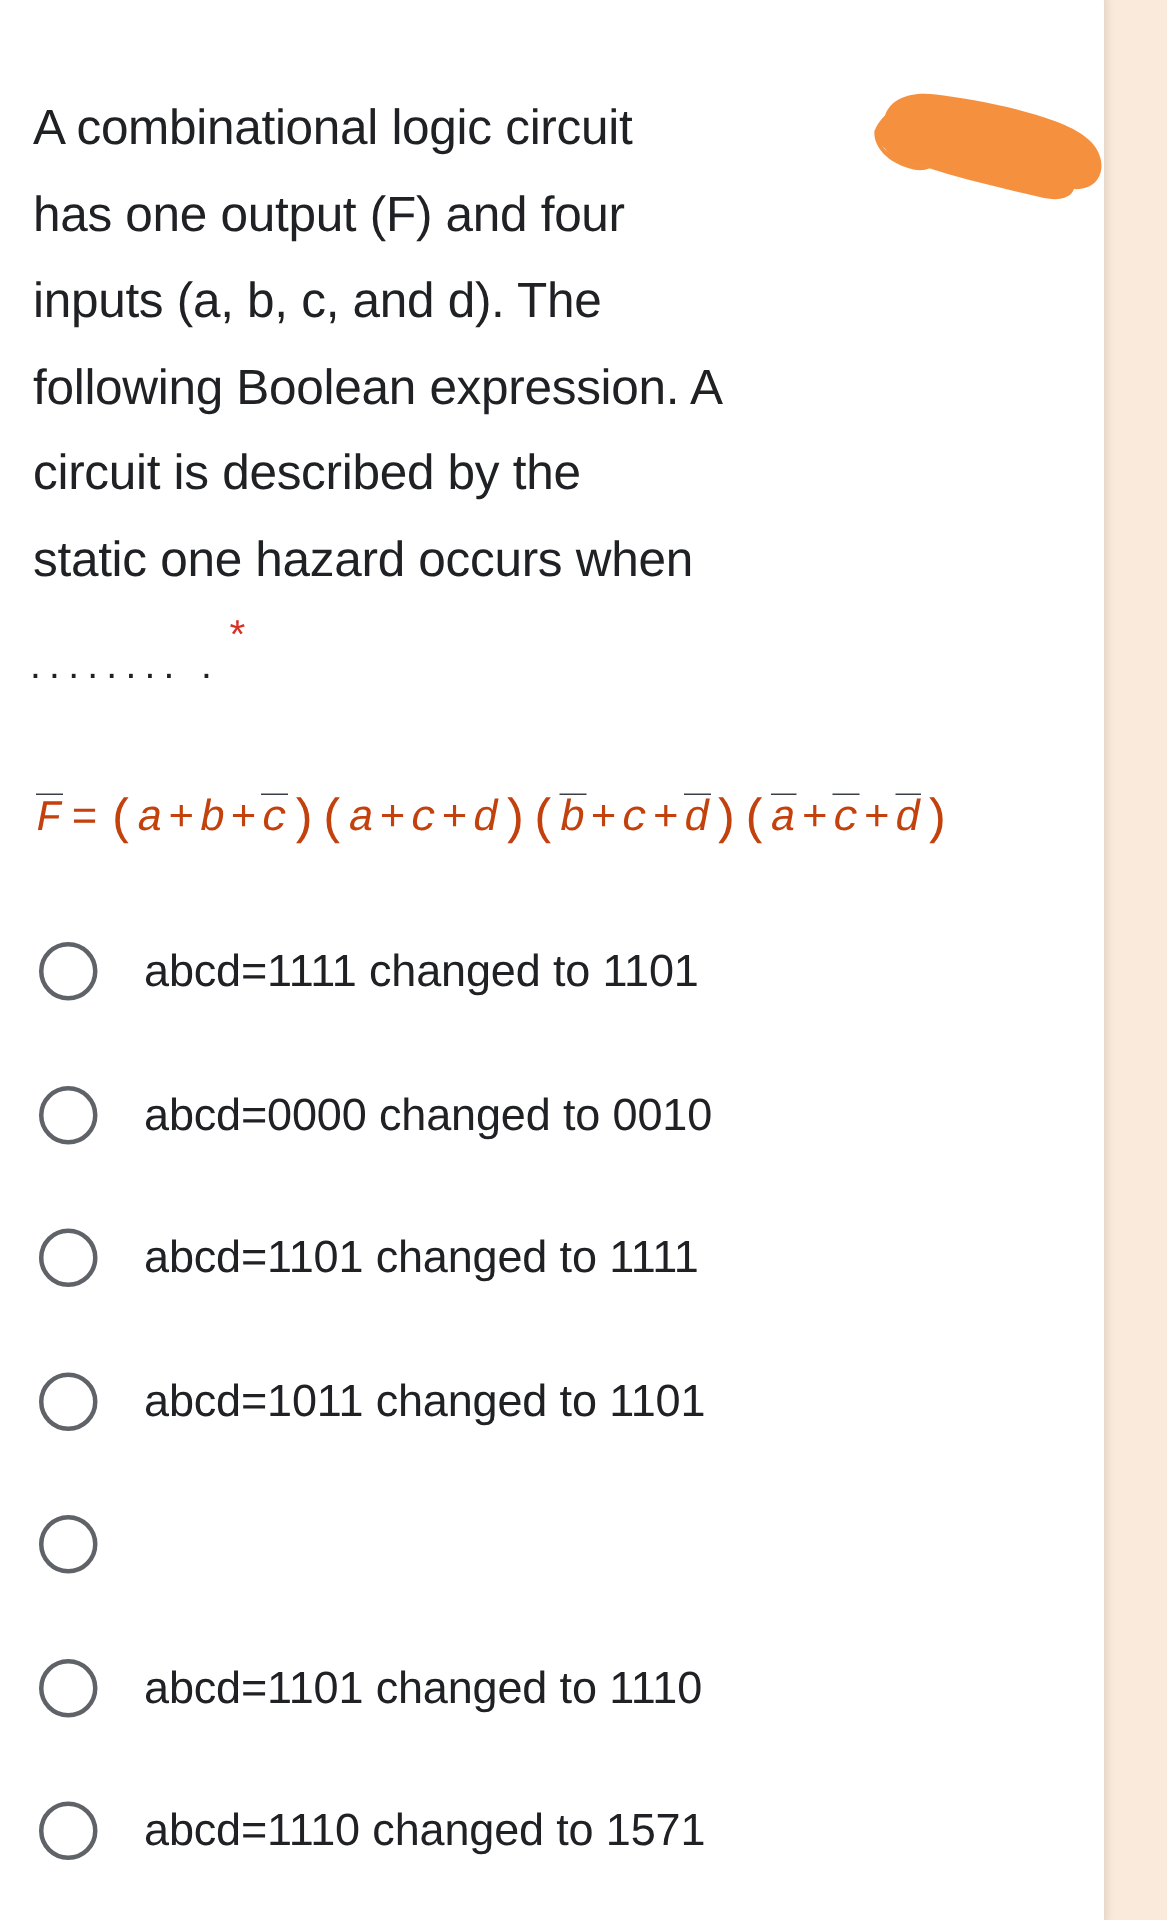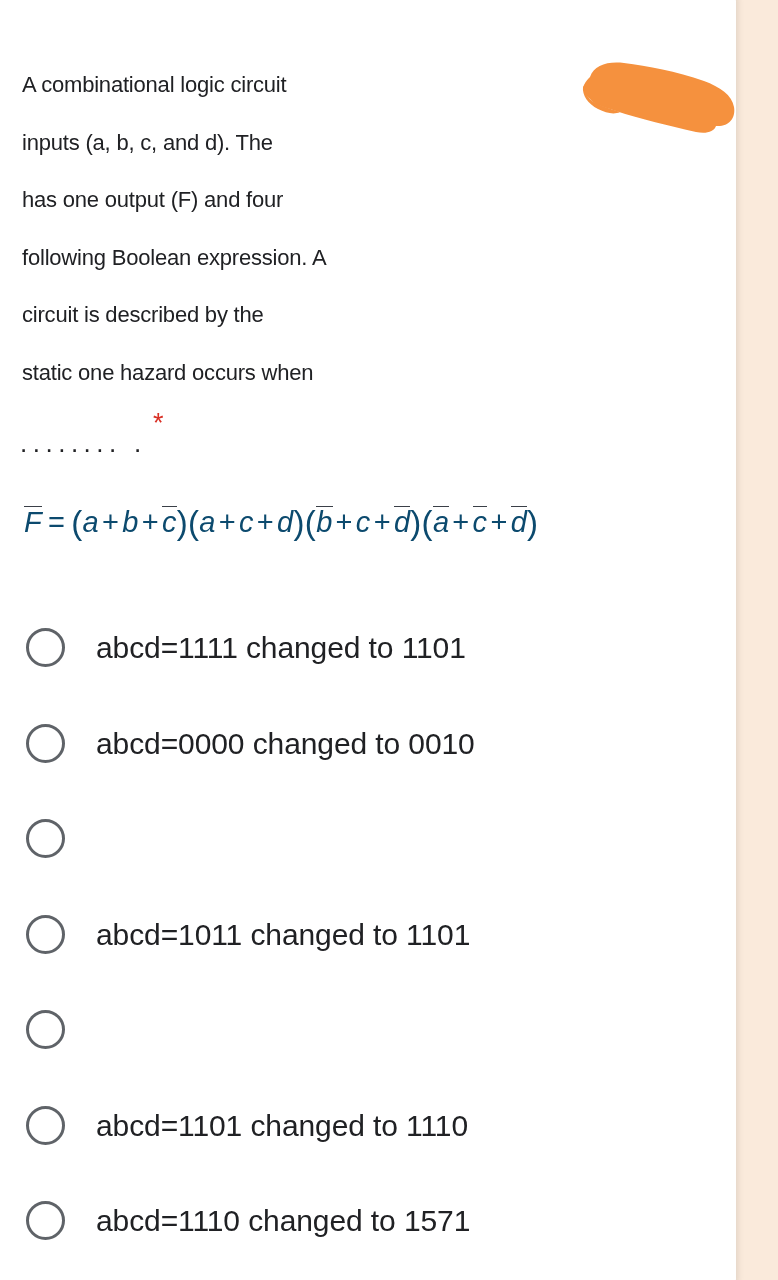--- a/index.html
+++ b/index.html
@@ -36,21 +36,21 @@
   }
 
   
   #question-block {
     position: absolute;
     left: 22px;
     top: 56px;
     width: 560px;
   }
   .q-line {
-    font-size: 22px;
+    font-size: 33px;
     line-height: 57.5px;
     color: #202124;
     letter-spacing: -0.2px;
     white-space: nowrap;
   }
 
   
   #required-row {
     position: absolute;
     left: 20px;
@@ -91,25 +91,25 @@
     top: 55px;
     width: 160px;
     height: 84px;
     pointer-events: none;
   }
 
   
   #expression {
     position: absolute;
     left: 24px;
-    top: 504px;
-    font-family: Liberation Sans, sans-serif;
+    top: 528px;
+    font-family: Liberation Mono, monospace;
     font-size: 29px;
     font-style: italic;
-    color: #0c4a6e;
+    color: #c2410c;
     white-space: nowrap;
     letter-spacing: 0.3px;
   }
   #expression .ovr {
     display: inline-block;
     border-top: 1.6px solid #3a3f47;
     padding-top: 1px;
     line-height: 1;
   }
   #expression .op {
@@ -160,22 +160,22 @@
 </style>
 </head>
 <body>
 
 <div id="page-bg"></div>
 
 <div id="form-card"></div>
 
 <div id="question-block">
   <div class="q-line">A combinational logic circuit</div>
+  <div class="q-line">has one output (F) and four</div>
   <div class="q-line">inputs (a, b, c, and d). The</div>
-  <div class="q-line">has one output (F) and four</div>
   <div class="q-line">following Boolean expression. A</div>
   <div class="q-line">circuit is described by the</div>
   <div class="q-line">static one hazard occurs when</div>
 </div>
 
 <div id="required-row">
   <span id="dotted-line">........</span>
   <span id="dot-tail">.</span>
   <span id="required-asterisk">*</span>
 </div>
@@ -200,20 +200,21 @@
     <span class="option-label">abcd=1111 changed to 1101</span>
   </div>
 
   <div class="option-row">
     <span class="radio-outer"></span>
     <span class="option-label">abcd=0000 changed to 0010</span>
   </div>
 
   <div class="option-row">
     <span class="radio-outer"></span>
+    <span class="option-label">abcd=1101 changed to 1111</span>
   </div>
 
   <div class="option-row">
     <span class="radio-outer"></span>
     <span class="option-label">abcd=1011 changed to 1101</span>
   </div>
 
   <div class="option-row">
     <span class="radio-outer"></span>
   </div>

